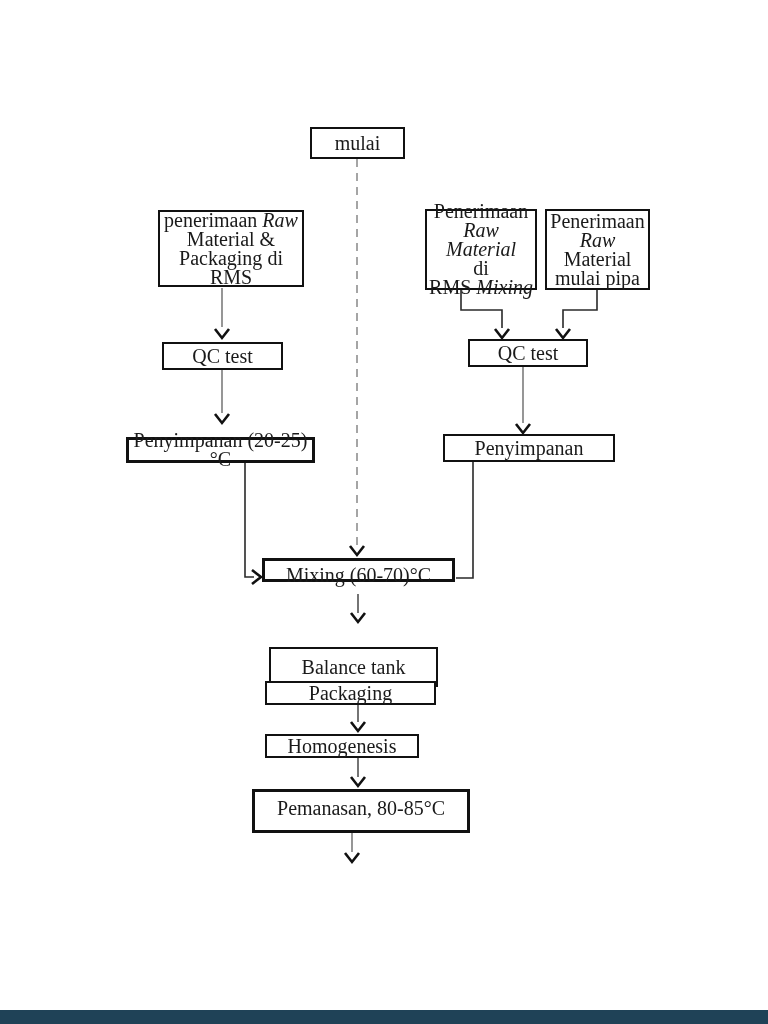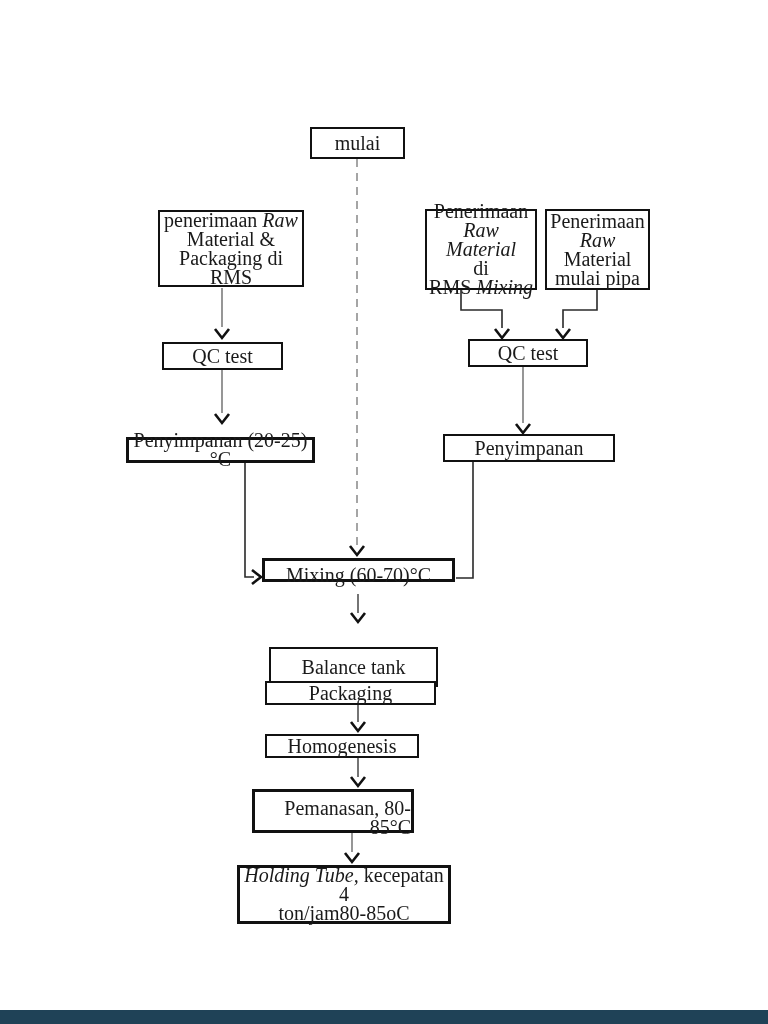--- a/index.html
+++ b/index.html
@@ -25,21 +25,21 @@
   #n-qc-left    {left:162px;top:342px;width:121px;height:28px;}
   #n-peny-left  {left:126px;top:425px;width:189px;height:26px;border-width:3px;margin-top:12px;}
   #n-pen-mixing {left:425px;top:209px;width:112px;height:81px;}
   #n-pen-pipa   {left:545px;top:209px;width:105px;height:81px;}
   #n-qc-right   {left:468px;top:339px;width:120px;height:28px;}
   #n-peny-right {left:443px;top:434px;width:172px;height:28px;}
   #n-mixing     {left:262px;top:558px;width:193px;height:24px;border-width:3px;align-items:flex-start;padding-top:5px;}
   #n-balance    {left:269px;top:647px;width:169px;height:40px;font-family:Liberation Serif, serif;}
   #n-regen      {left:265px;top:681px;width:171px;height:24px;}
   #n-homog     {left:265px;top:734px;width:154px;height:24px;}
-  #n-peman      {left:252px;top:789px;width:162px;height:44px;border-width:3px;text-align:right;}
+  #n-peman      {left:252px;top:789px;width:218px;height:44px;border-width:3px;text-align:right;}
   #n-holding    {left:237px;top:865px;width:214px;height:59px;border-width:3px;}
 </style>
 </head>
 <body>
 
 <div id="page">
 
   <svg id="connectors" viewBox="0 0 768 1024" xmlns="http://www.w3.org/2000/svg">
 
     <path d="M357 159 V545" stroke="#8f8f8f" stroke-width="1.6" stroke-dasharray="8 6" fill="none"></path>
@@ -99,18 +99,15 @@
   <div class="node" id="n-mixing">Mixing (60-70)°C</div>
 
   <div class="node" id="n-balance">Balance tank</div>
 
   <div class="node" id="n-regen">Packaging</div>
 
   <div class="node" id="n-homog">Homogenesis</div>
 
   <div class="node top-align" id="n-peman">Pemanasan, 80-85°C</div>
 
-  <div class="node" id="n-holding">
-      <span><span style="font-style: italic;">Holding Tube,</span><span> kecepatan 4</span><br><span>ton/jam80-85oC</span></span>
-    </div>
 
   <div class="footer-bar" style="background: rgb(31, 66, 87);"></div>
 </div>
 
 </body></html>

